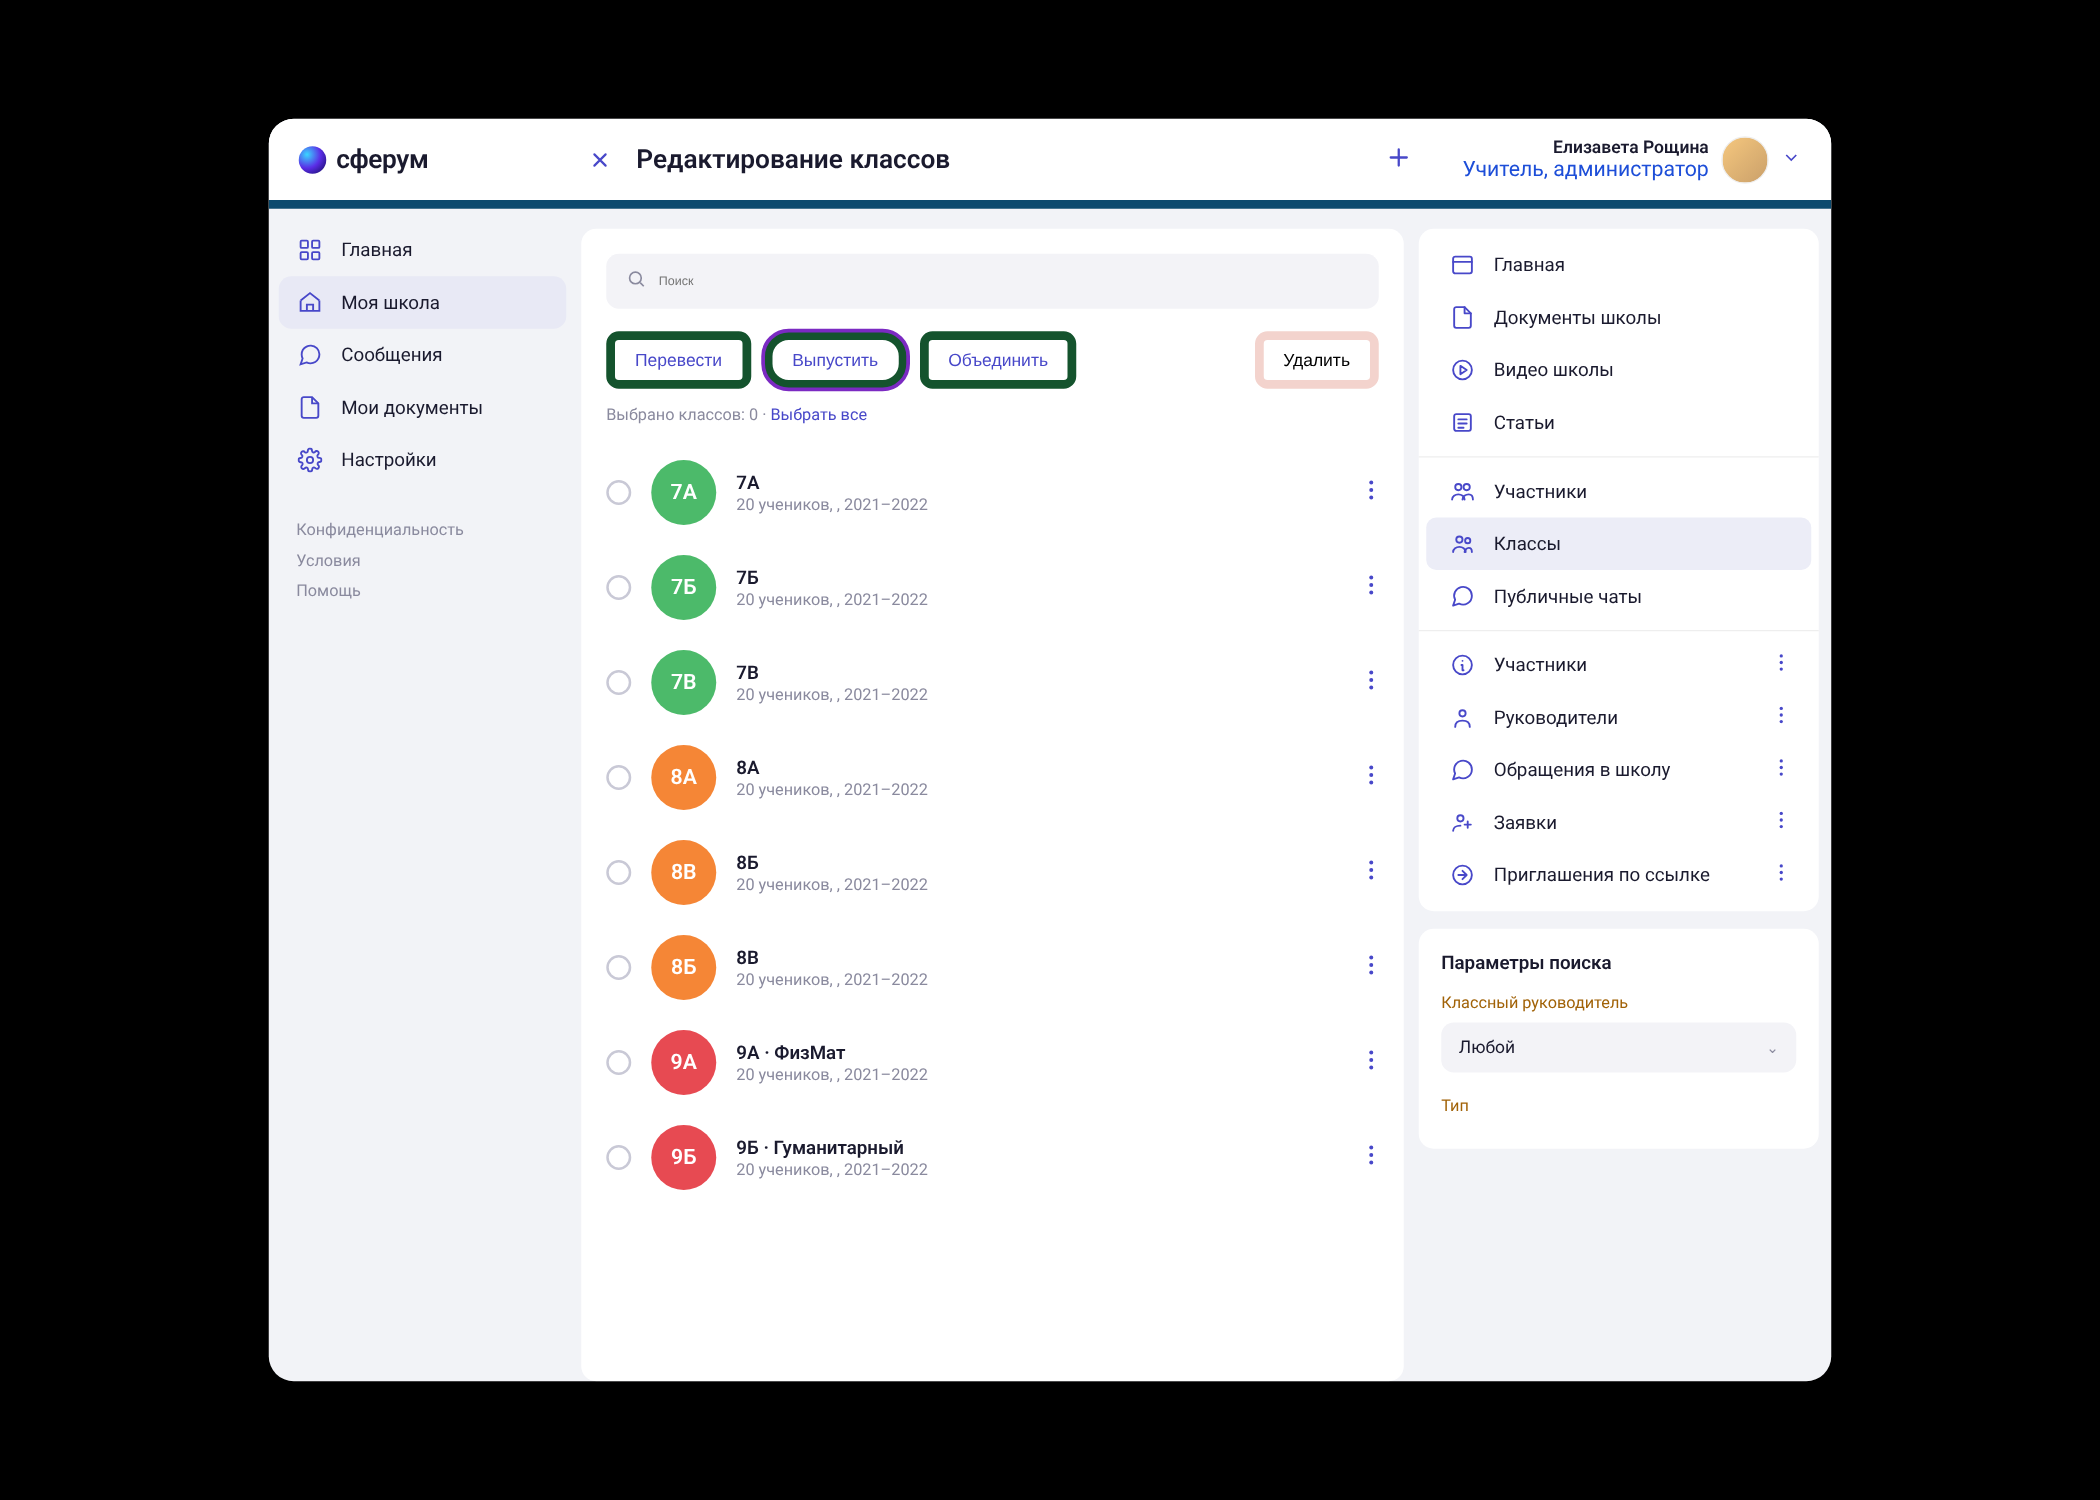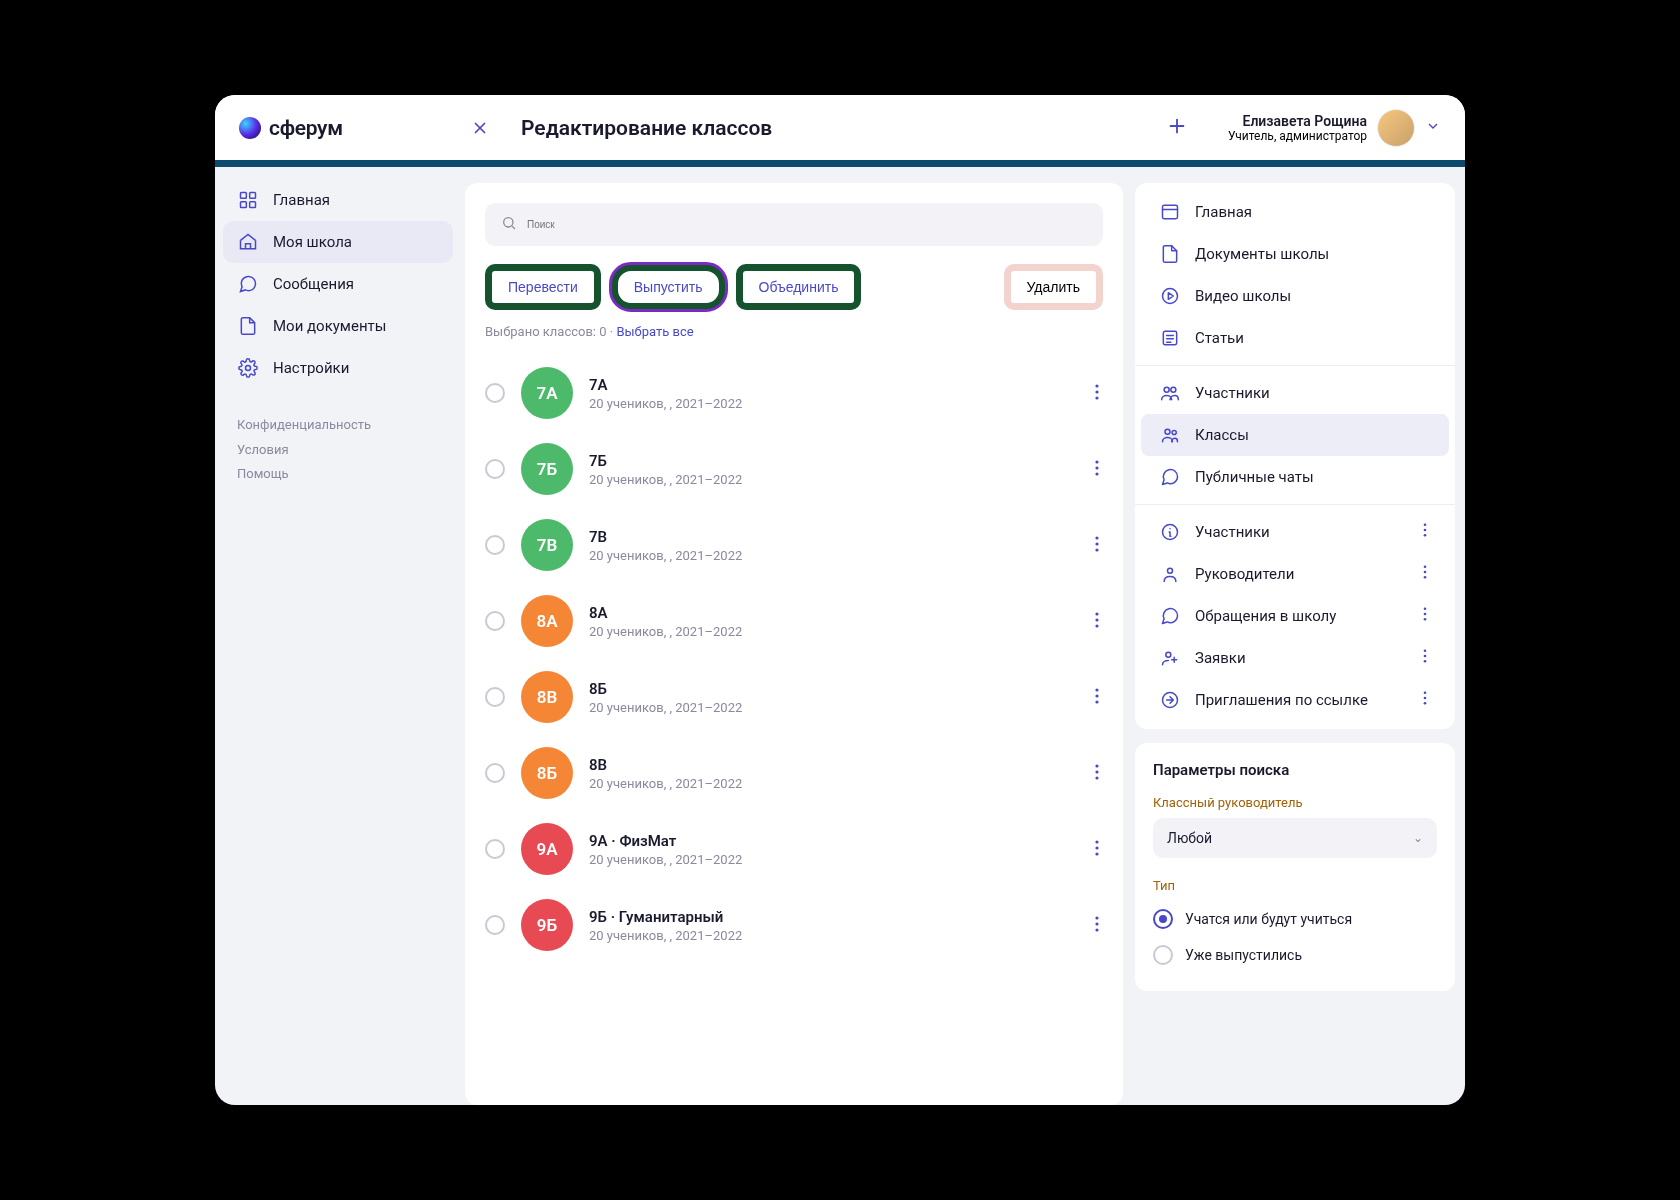--- a/index.html
+++ b/index.html
@@ -33,28 +33,28 @@
     padding: 0 24px;
     border-bottom: 7px solid #0c4a6e;
   }
   .logo-block { display:flex; align-items:center; gap:8px; width:230px;}
   .logo-circle {
     width: 22px; height: 22px;
     background: radial-gradient(circle at 30% 30%, #3ad6ff 0%, #5a2de6 50%, #0d0756 100%);
     border-radius: 50%;
   }
   .logo-text { font-size: 21px; font-weight: 600; letter-spacing: -0.3px; }
-  .header-title-block { display:flex; align-items:center; gap:30px; flex:1; }
+  .header-title-block { display:flex; align-items:center; gap:18px; flex:1; }
   .header-close { width:22px; height:22px; display:flex; align-items:center; justify-content:center; cursor:pointer; color:#4848c9;}
   .header-title { font-size: 21px; font-weight: 600; }
   .header-plus { margin-left:auto; margin-right:40px; color:#4848c9; cursor:pointer; }
   .user-block { display:flex; align-items:center; gap:10px; }
   .user-text { text-align:right; }
   .user-name { font-size:14px; font-weight:600; }
-  .user-role { font-size:12px; color:#000000; }
+  .user-role { font-size:17px; color:#1d4ed8; }
   .avatar {
     width: 38px; height: 38px; border-radius: 50%;
     background: linear-gradient(135deg,#f5c77e,#caa06a);
     border: 1px solid #eee;
   }
   .user-chevron { color:#4848c9; }
 
   
   .body-layout { display:flex; height: calc(100% - 72px); }
 
@@ -530,29 +530,19 @@
           </div>
 
         <div class="params-card">
           <div class="params-title">Параметры поиска</div>
           <div class="params-label">Классный руководитель</div>
           <div class="select-box">
             <span>Любой</span>
             <span class="chev">⌄</span>
           </div>
           <div class="params-label">Тип</div>
-          <div id="type-radios">
-              <div class="radio-row">
-                <span class="radio checked"></span>
-                <span>Учатся или будут учиться</span>
-              </div>
-              <div class="radio-row">
-                <span class="radio empty"></span>
-                <span>Уже выпустились</span>
-              </div>
-            </div>
         </div>
 
       </div>
 
     </div>
   </div>
 </div>
 
 </body></html>

